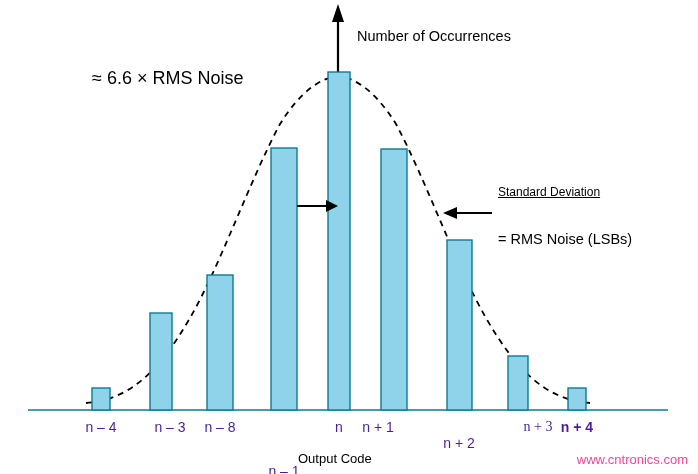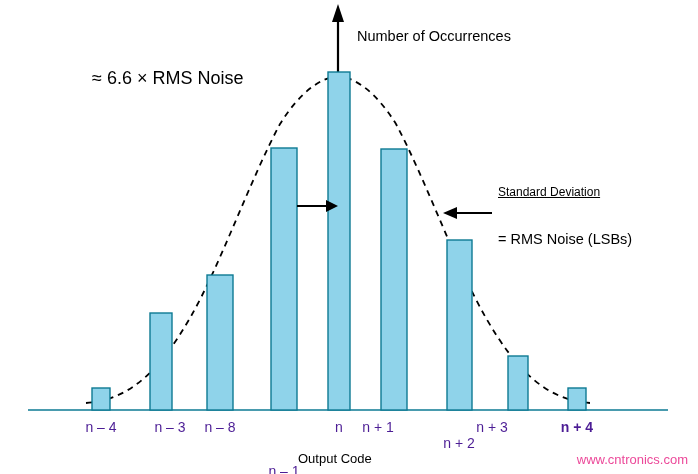--- a/index.html
+++ b/index.html
@@ -121,18 +121,18 @@
   <div class="lbl" id="annot-sd-line1">Standard Deviation</div>
   <div class="lbl" id="annot-sd-line2">= RMS Noise (LSBs)</div>
 
   <div class="tick-label" style="left:101px;">n – 4</div>
   <div class="tick-label" style="left:170px;">n – 3</div>
   <div class="tick-label" style="left:220px;">n – 8</div>
   <div class="tick-label" style="left:284px;margin-top:44px;">n – 1</div>
   <div class="tick-label" style="left:339px;">n</div>
   <div class="tick-label" style="left:378px;">n + 1</div>
   <div class="tick-label" style="left:459px;margin-top:16px;">n + 2</div>
-  <div class="tick-label" style="left:492px;">n + 3</div>
+  <div class="tick-label" style="left:538px;font-family:Liberation Serif, serif;">n + 3</div>
   <div class="tick-label" style="left:577px;font-weight:bold;">n + 4</div>
 
   <div class="lbl" id="xaxis-title">Output Code</div>
   <div id="watermark">www.cntronics.com</div>
 </div>
 
 </body></html>

